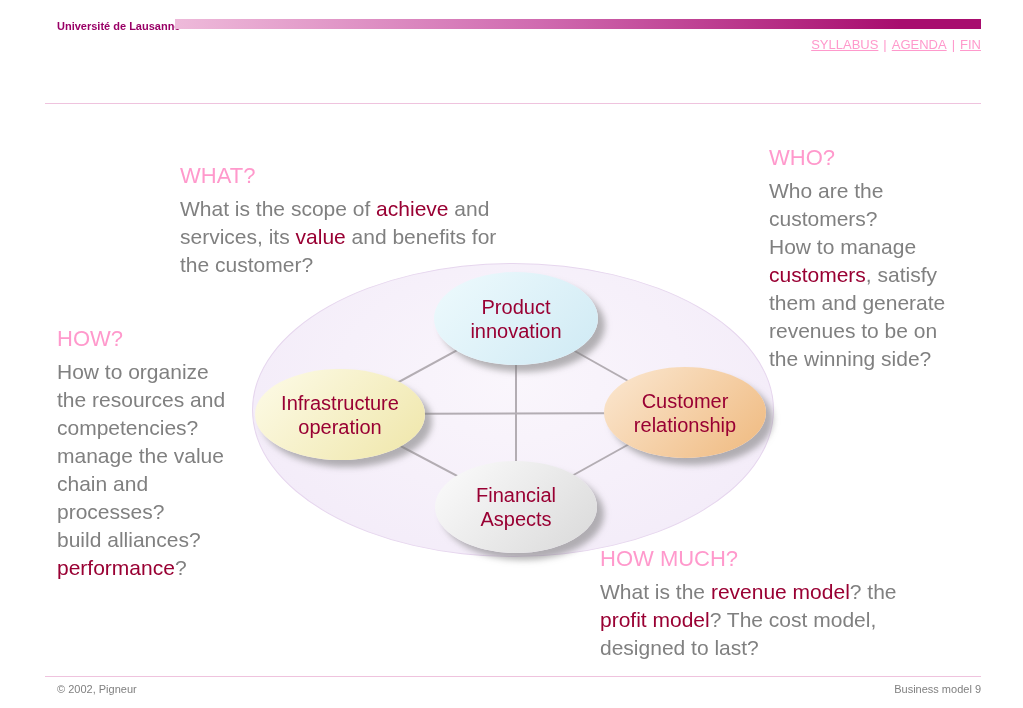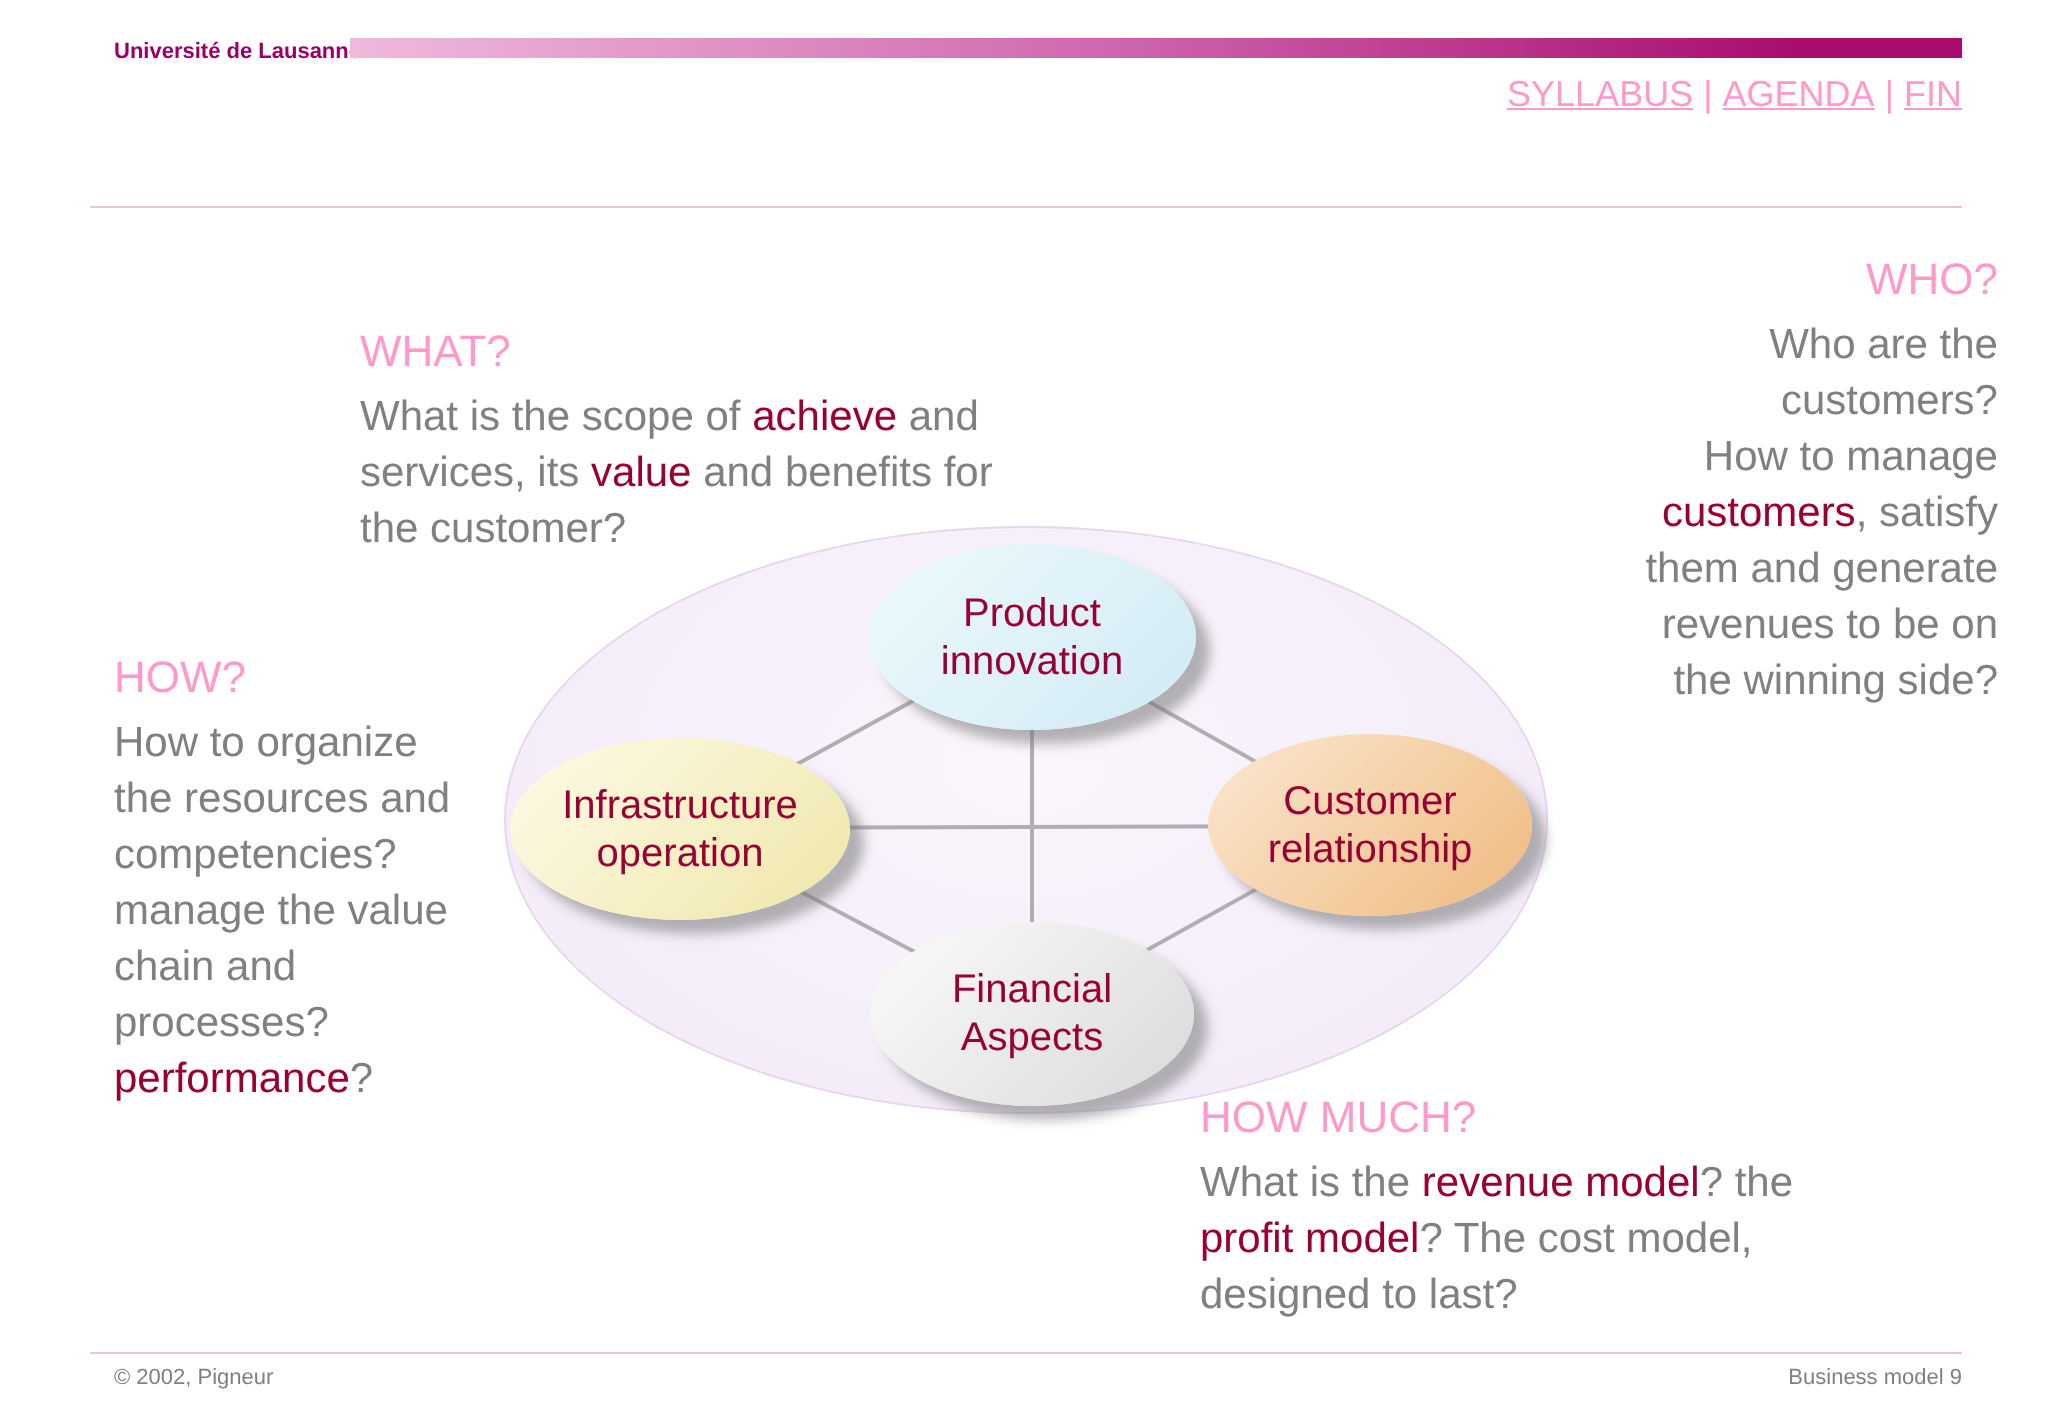--- a/index.html
+++ b/index.html
@@ -4,38 +4,38 @@
 <style>
   html,body{margin:0;padding:0;background:#ffffff;}
   .slide{
     position:relative;width:1023px;height:708px;background:#ffffff;
     font-family:"Liberation Sans", sans-serif;overflow:hidden;
   }
   
   .org{position:absolute;left:57px;top:20px;font-size:11px;font-weight:bold;color:#990066;}
   .top-bar{position:absolute;left:175px;top:19px;width:806px;height:10px;
     background:linear-gradient(to right,#eebada 0%,#d06bb0 45%,#a80d6e 90%,#a80d6e 100%);}
-  .nav{position:absolute;top:37px;right:42px;font-size:18px;color:#ff99cc;white-space:nowrap;}
+  .nav{position:absolute;top:37px;right:42px;font-size:13px;color:#ff99cc;white-space:nowrap;}
   .nav a{color:#ff99cc;text-decoration:underline;cursor:pointer;}
   .nav .sep{margin:0 5px;text-decoration:none;}
   .title{position:absolute;left:56px;top:62px;margin:0;font-size:27px;font-style:italic;
     font-weight:bold;color:#990066;}
   .rule{position:absolute;height:1px;background:#efc3de;}
   .title-rule{left:45px;top:103px;width:936px;}
   .footer-rule{left:45px;top:676px;width:936px;}
   .footer-text{position:absolute;top:683px;font-size:11px;color:#808080;}
   .footer-left{left:57px;}
   .footer-right{right:42px;}
 
   
   .block{position:absolute;color:#808080;font-size:21px;line-height:28px;}
   .blk-heading{color:#ff99cc;font-size:22px;line-height:26px;margin-bottom:6px;}
   .em{color:#990033;}
   .block-what{left:180px;top:163px;width:380px;}
-  .block-who{left:769px;top:127px;width:230px;text-align:right;}
+  .block-who{left:769px;top:145px;width:230px;}
   .block-how{left:57px;top:326px;width:220px;}
   .block-how-much{left:600px;top:546px;width:360px;}
 
   
   .big-ellipse{position:absolute;left:252px;top:263px;width:520px;height:292px;border-radius:50%;
     background:radial-gradient(ellipse at 50% 40%, #faf6fc 0%, #f4edf9 70%, #f1e9f7 100%);
     border:1px solid #e6d6ee;}
   .connectors{position:absolute;left:0;top:0;width:1023px;height:708px;pointer-events:none;}
   .connectors line{stroke:#b3adb3;stroke-width:2;}
   .node{position:absolute;border-radius:50%;display:flex;flex-direction:column;align-items:center;
@@ -112,20 +112,21 @@
 
   <div class="block block-how">
     <div class="blk-heading">HOW?</div>
     <div class="blk-body">
         <div><span>How to organize</span></div>
         <div><span>the resources and</span></div>
         <div><span>competencies?</span></div>
         <div><span>manage the value</span></div>
         <div><span>chain and</span></div>
         <div><span>processes?</span></div>
+        <div><span>build alliances?</span></div>
         <div><span class="em">performance</span><span>?</span></div>
       </div>
   </div>
 
   <div class="block block-how-much">
     <div class="blk-heading">HOW MUCH?</div>
     <div class="blk-body">
         <div><span>What is the </span><span class="em">revenue model</span><span>? the</span></div>
         <div><span class="em">profit model</span><span>? The cost model,</span></div>
         <div><span>designed to last?</span></div>

